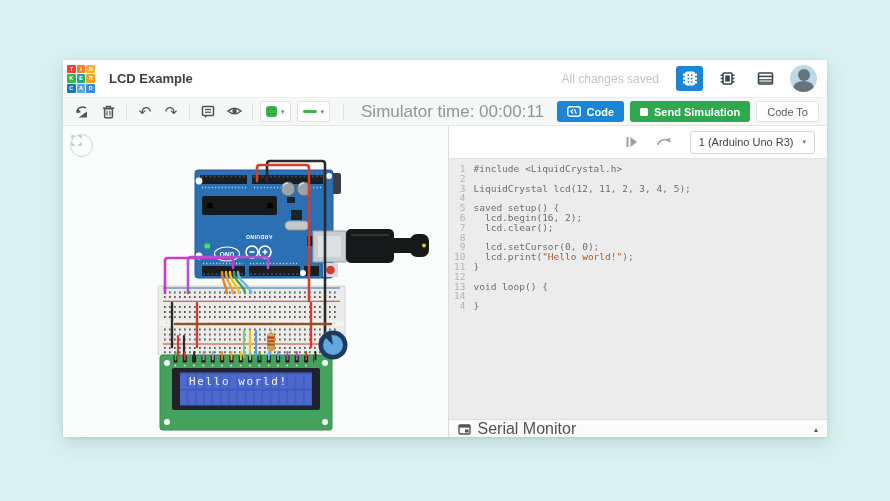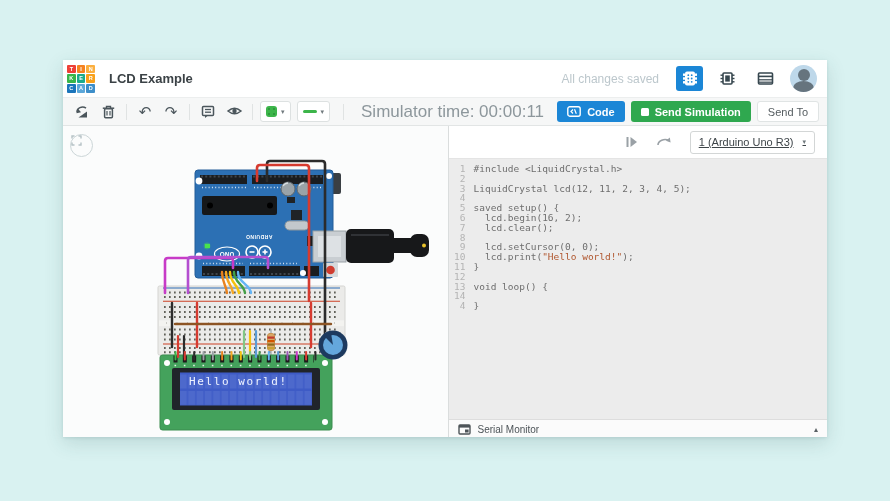--- a/index.html
+++ b/index.html
@@ -53,30 +53,30 @@
   .main{position:relative;height:312px;display:flex;}
   .canvas{position:relative;width:385px;height:100%;background:#fbfcfc;}
   .zoom-fit{position:absolute;left:7px;top:8px;width:21px;height:21px;border-radius:50%;
     border:1.5px solid #ccd6d8;display:flex;align-items:center;justify-content:center;cursor:pointer;z-index:2;}
   .canvas svg{position:absolute;left:0;top:0;}
   
   .code-panel{position:relative;width:379px;height:100%;border-left:1px solid #dadddd;background:#ececec;}
   .code-toolbar{height:32px;background:#fff;border-bottom:1px solid #e4e4e4;display:flex;
     align-items:center;justify-content:flex-end;gap:18px;padding-right:12px;}
   .dd{height:21px;border:1px solid #d3d6d6;border-radius:3px;background:#fff;display:flex;
-    align-items:center;gap:9px;padding:0 8px;font-size:11px;color:#3e4549;cursor:pointer;text-decoration:underline;}
+    align-items:center;gap:9px;padding:0 8px;font-size:11px;color:#3e4549;cursor:pointer;}
   .code-area{position:absolute;top:33px;bottom:18px;left:0;right:0;overflow:hidden;
     font-family:"DejaVu Sans Mono",monospace;font-size:9.5px;line-height:9.8px;padding-top:5px;}
   .cl{display:flex;white-space:pre;}
   .cl .num{width:17px;text-align:right;color:#b3b3b3;flex:none;margin-right:8px;user-select:none;}
   .cl .src{color:#6e6e6e;}
   .cl .src .str{color:#b0562e;}
   .serial-bar{position:absolute;left:0;right:0;bottom:0;height:18px;background:#fbfbfb;
     border-top:1px solid #ddd;display:flex;align-items:center;padding:0 9px;gap:7px;cursor:pointer;}
-  .serial-label{font-size:10px;color:#4d5458;}
+  .serial-label{font-size:16px;color:#4d5458;}
   .serial-caret{margin-left:auto;font-size:8px;color:#5a6165;}
 </style>
 </head>
 <body>
 
 <div class="window">
 
   <div class="header">
     <div class="logo" id="logo">
         <span style="background: rgb(238, 64, 55);">T</span>
@@ -199,21 +199,21 @@
           <path d="M6 3.5 L4 5.5 L6 7.5" fill="none" stroke="#fff" stroke-width="1.2"></path>
           <line x1="7.5" y1="3.2" x2="9.3" y2="7.8" stroke="#fff" stroke-width="1.2"></line>
         </svg>
         <span>Code</span>
       </button>
       <button class="btn btn-stop">
         <span class="stop-square"></span>
         <span>Send Simulation</span>
       </button>
       <button class="btn btn-send">
-        <span>Send To</span>
+        <span>Code To</span>
       </button>
     </div>
   </div>
 
   <div class="main">
 
     <div class="canvas">
       <div class="zoom-fit">
         <svg width="11" height="11" viewBox="0 0 11 11">
           <path d="M1 3.5 V1 H3.5 M7.5 1 H10 V3.5 M10 7.5 V10 H7.5 M3.5 10 H1 V7.5" fill="none" stroke="#b6c2c6" stroke-width="1.4"></path>

